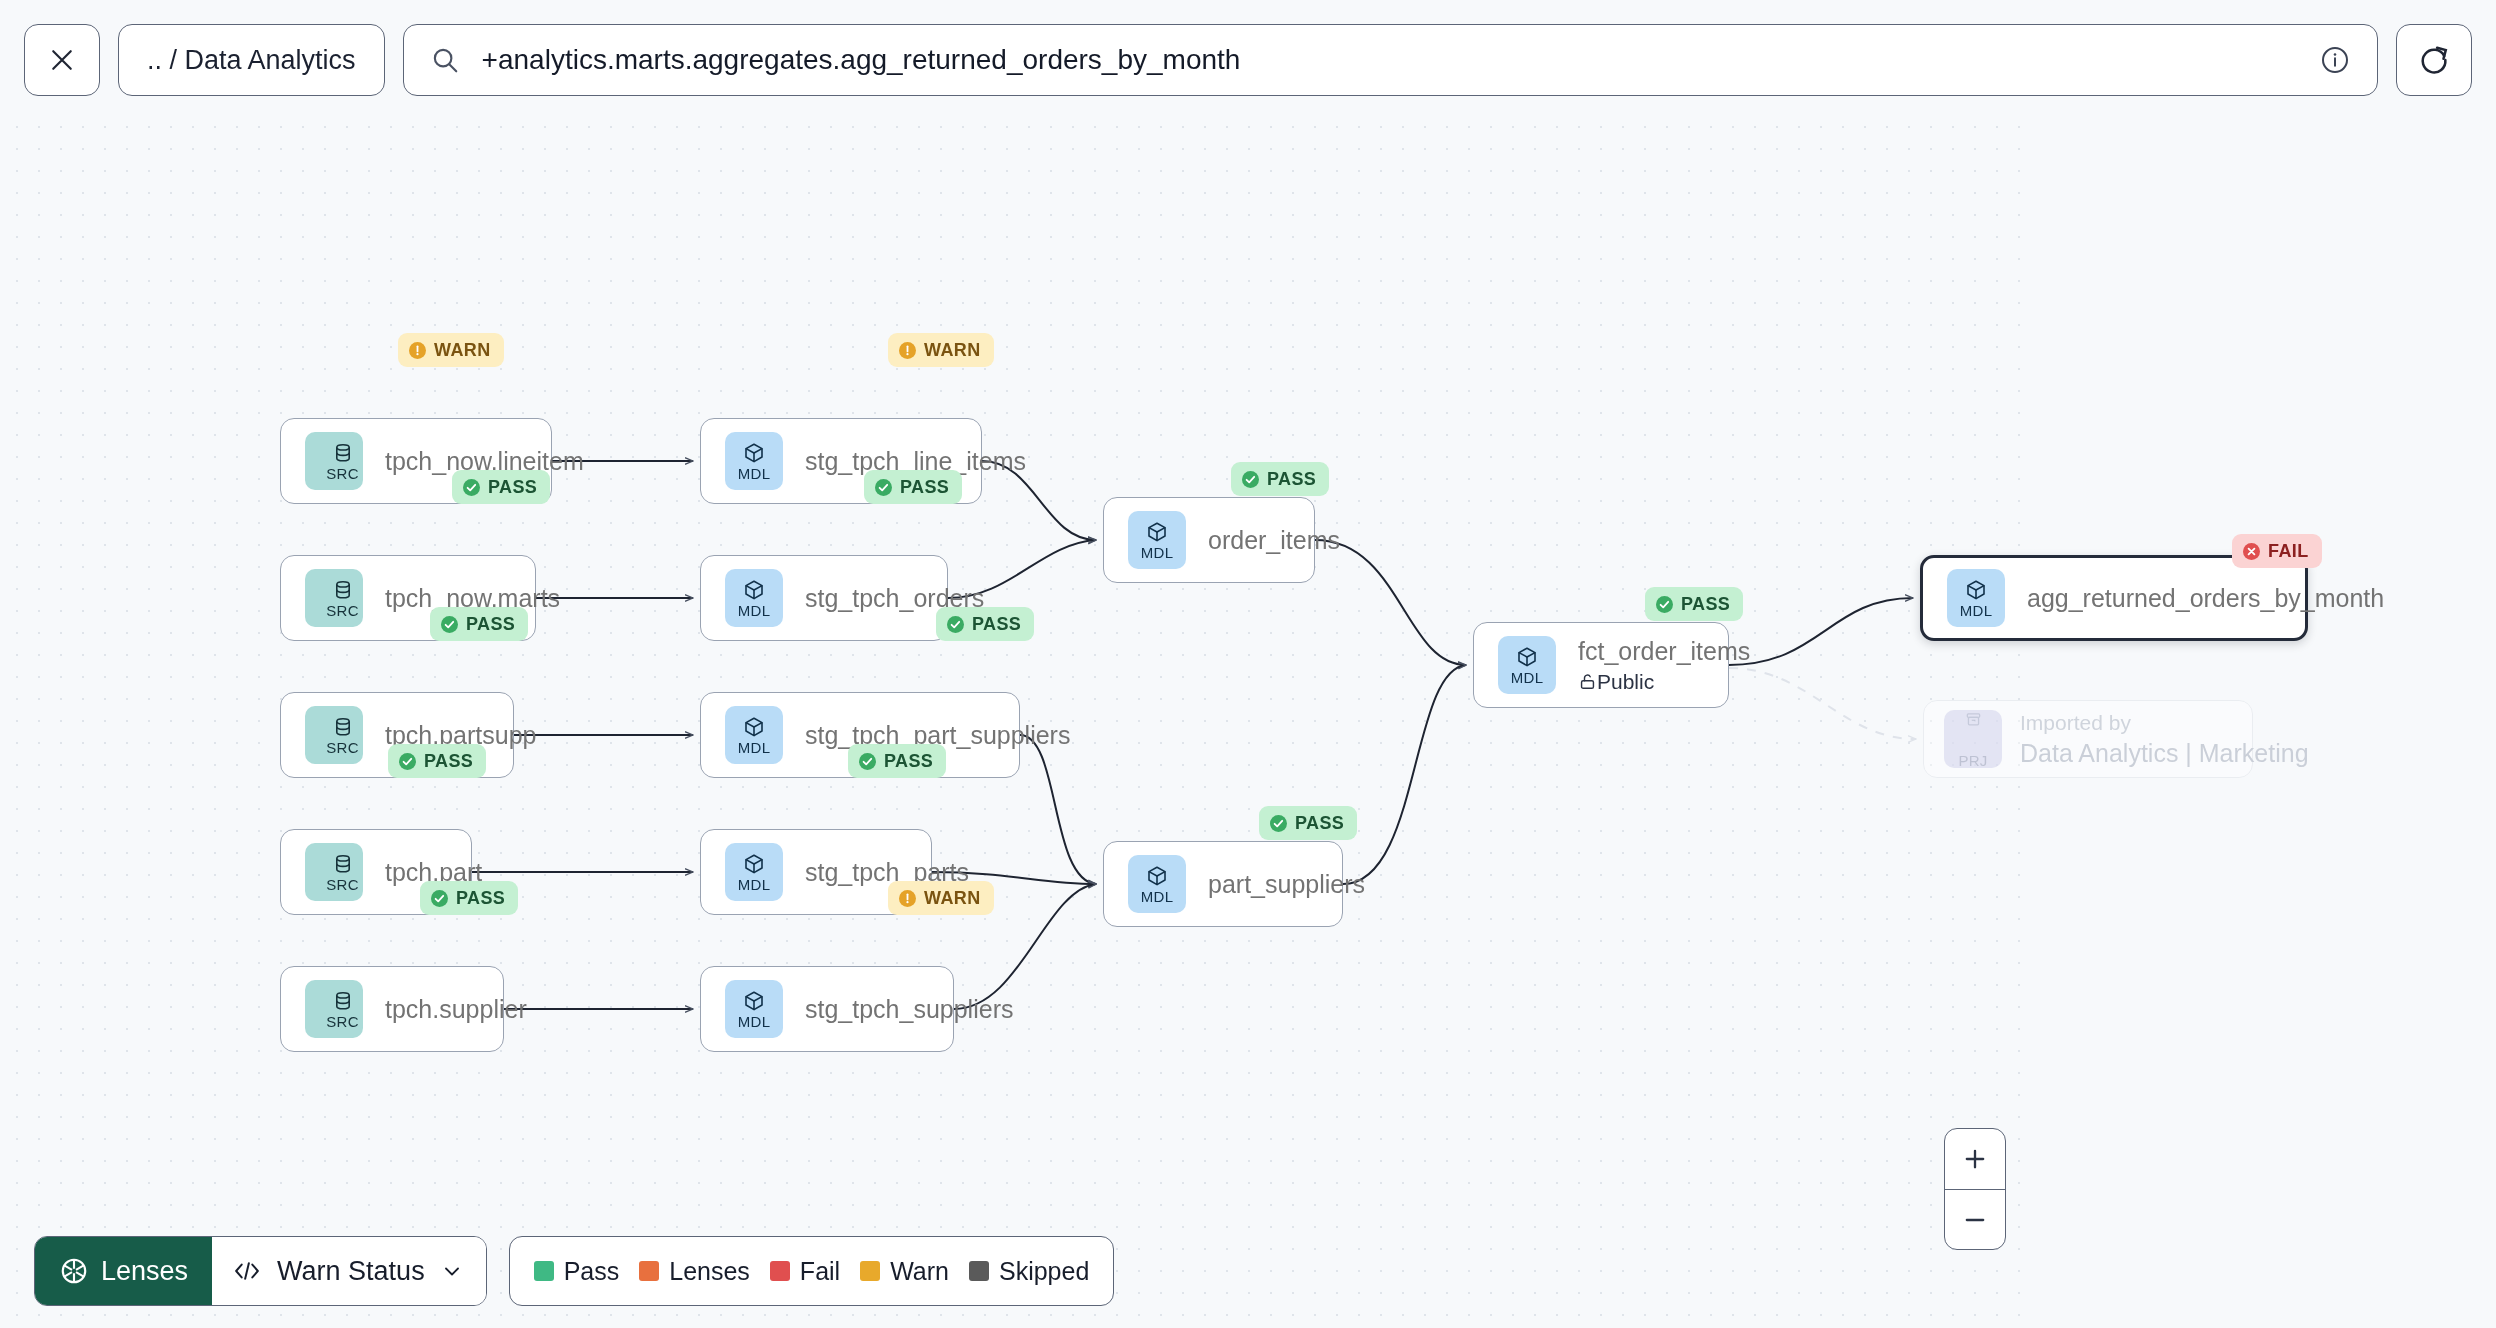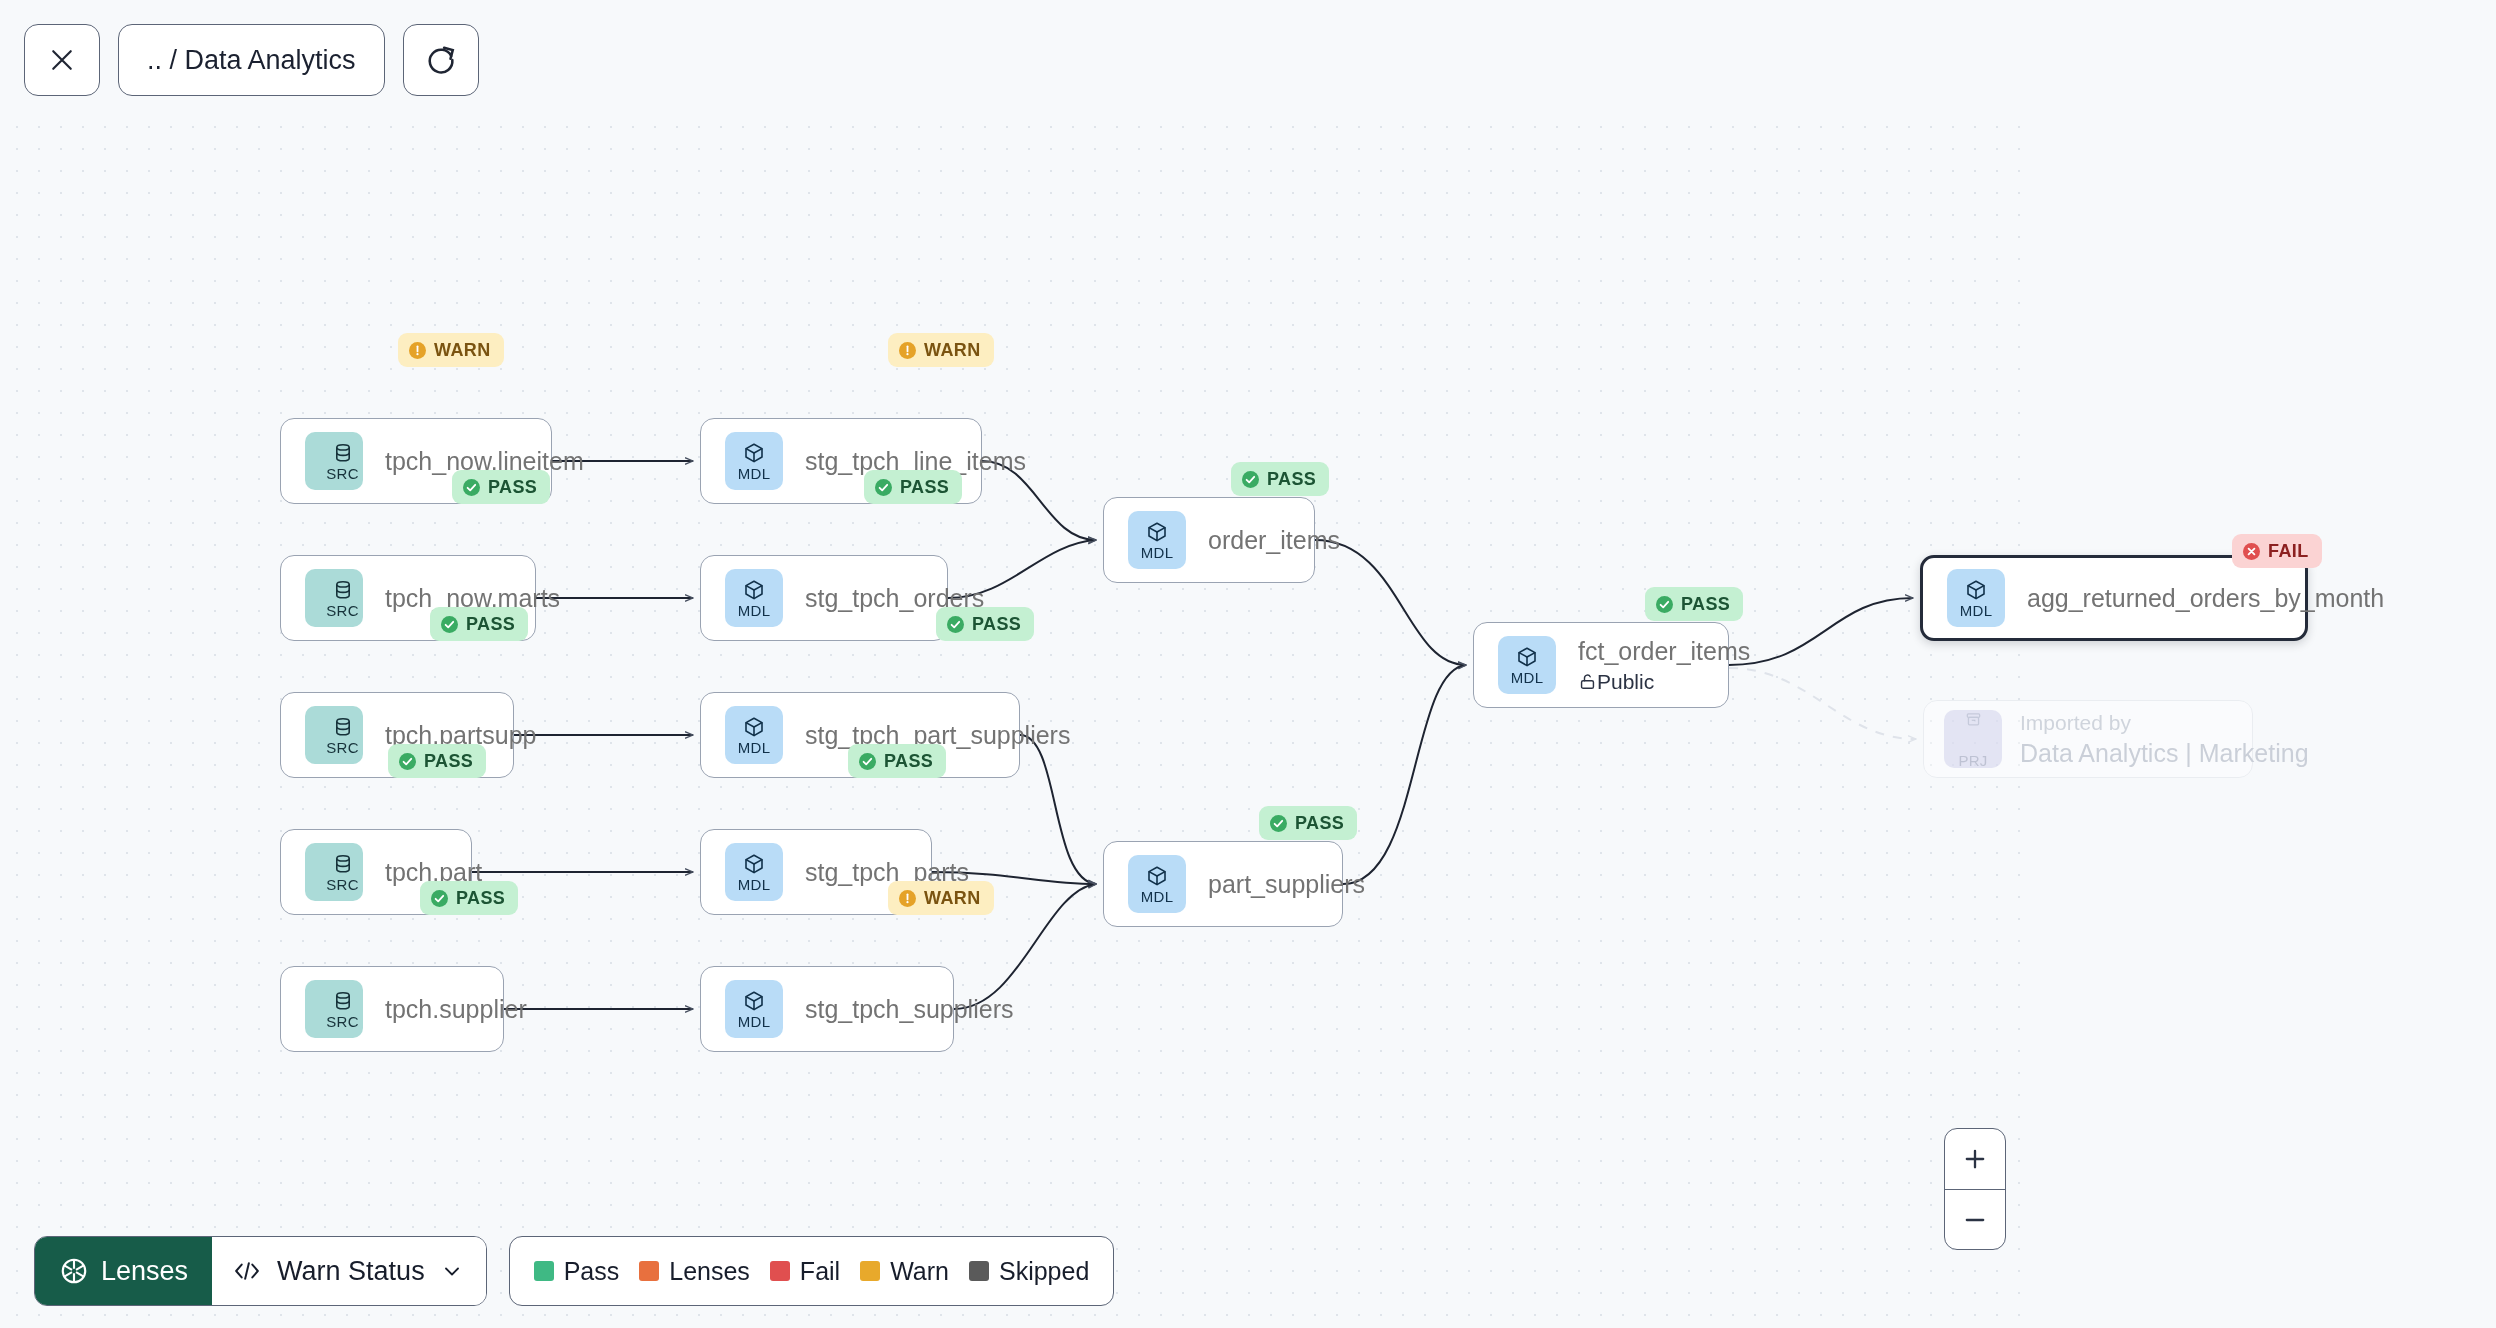--- a/index.html
+++ b/index.html
@@ -198,20 +198,32 @@
     <div class="tb-btn tb-close">
       <svg class="icn" width="30" height="30" viewBox="0 0 24 24" fill="none" stroke="#1f2533" stroke-width="1.7" stroke-linecap="round">
         <path d="M5 5 L19 19 M19 5 L5 19"></path>
       </svg>
     </div>
 
     <div class="tb-btn tb-crumb">
       <span>.. / Data Analytics</span>
     </div>
 
+    <div class="tb-btn tb-search">
+      <svg class="icn" width="30" height="30" viewBox="0 0 24 24" fill="none" stroke="#4a5263" stroke-width="1.7" stroke-linecap="round">
+        <circle cx="10.5" cy="10.5" r="6.6"></circle>
+        <path d="M15.4 15.4 L21 21"></path>
+      </svg>
+      <span class="q-text" title="Search lineage">+analytics.marts.aggregates.agg_returned_orders_by_month</span>
+      <svg class="icn" width="32" height="32" viewBox="0 0 24 24" fill="none" stroke="#3b4354" stroke-width="1.5" stroke-linecap="round">
+        <circle cx="12" cy="12" r="9"></circle>
+        <path d="M12 10.6 L12 16.4"></path>
+        <circle cx="12" cy="7.8" r="0.95" fill="#3b4354" stroke="none"></circle>
+      </svg>
+    </div>
 
     <div class="tb-btn tb-refresh">
       <svg class="icn" width="34" height="34" viewBox="0 0 24 24" fill="none" stroke="#1f2533" stroke-width="1.8" stroke-linecap="round">
         <path d="M19.2 9.2 A8 8 0 1 0 20 12"></path>
         <path d="M14.2 3.4 L20.3 5.0 L18.7 11.1"></path>
       </svg>
     </div>
   </div>
 
   <div class="canvas">

